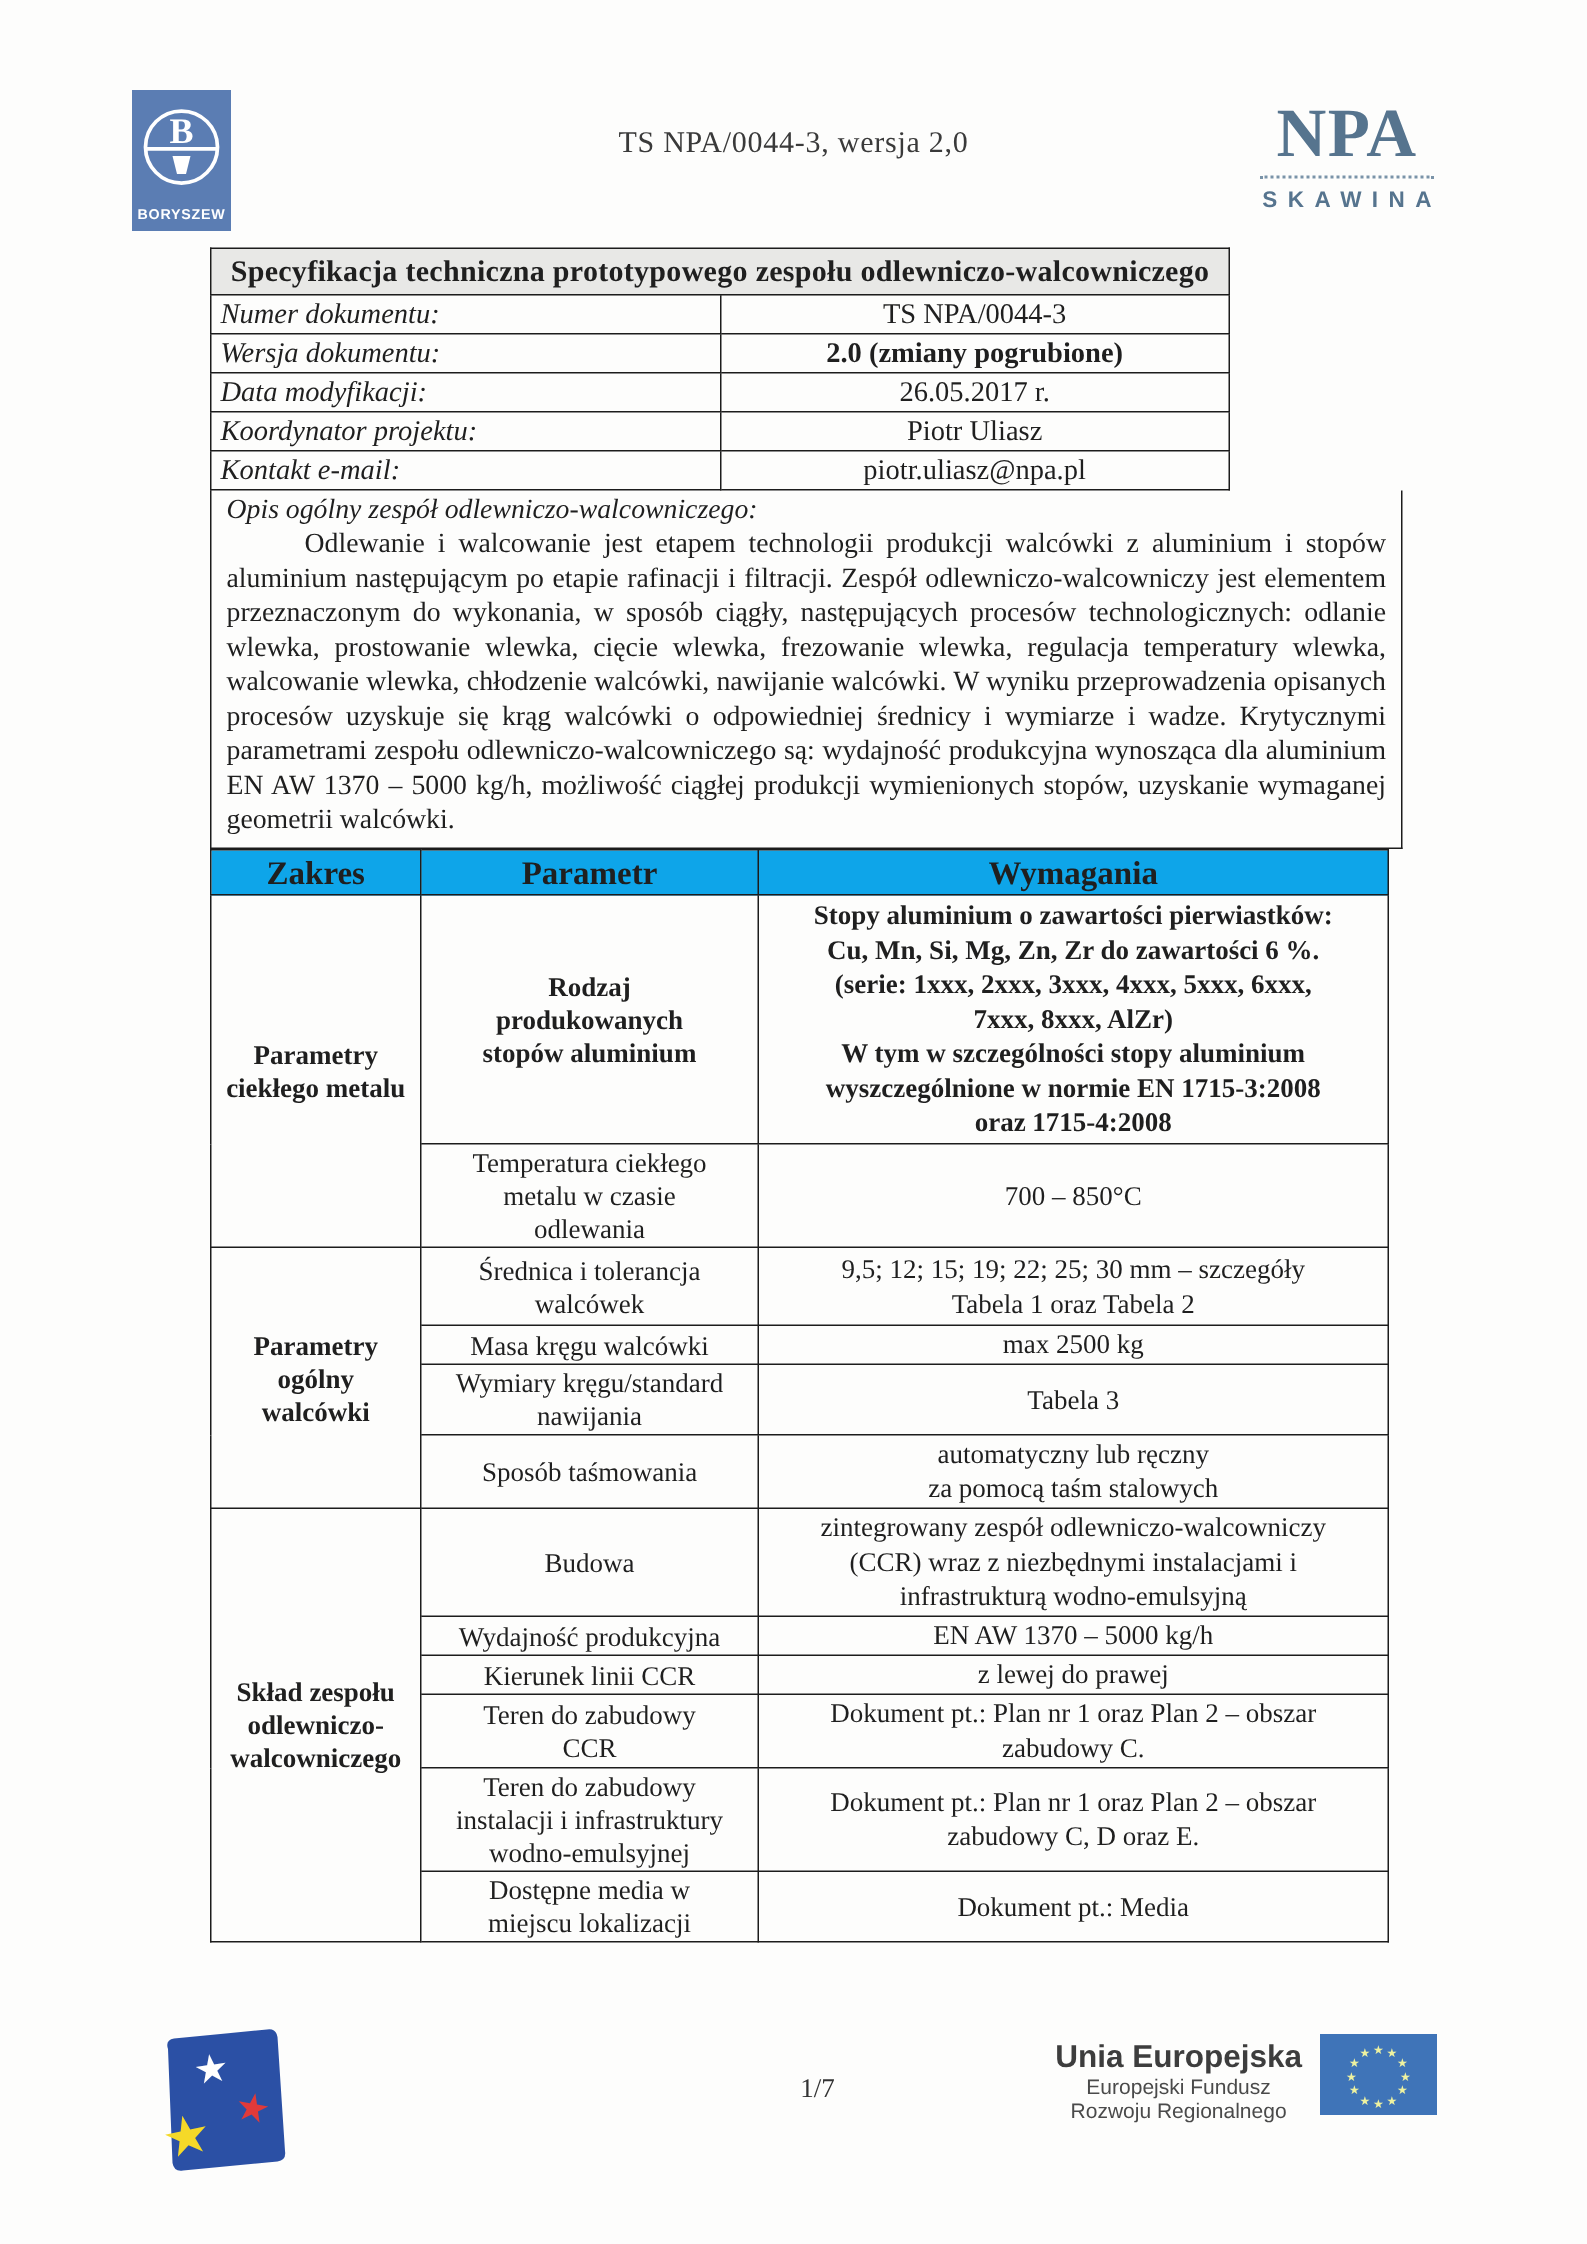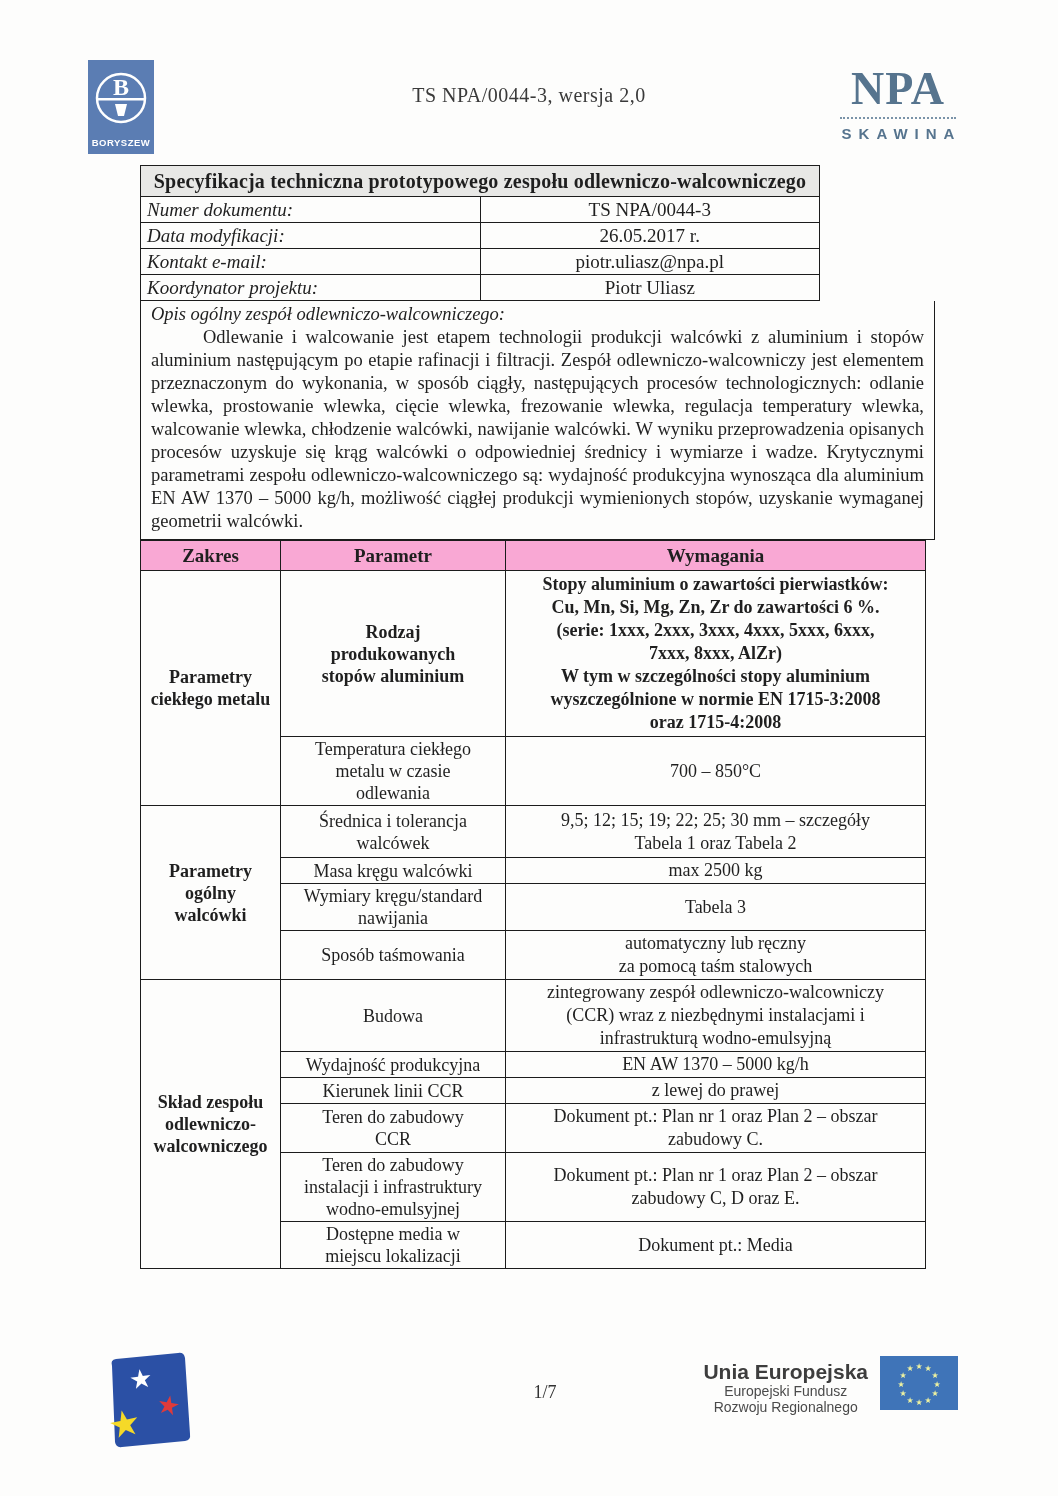--- a/index.html
+++ b/index.html
@@ -30,21 +30,21 @@
   .info-label{font-style:italic;font-size:19px;width:394px;height:23px;}
   .info-value{text-align:center;font-size:19px;}
   .bold{font-weight:bold;}
   .desc-box{
     border:1.5px solid #1c1c1c;border-top:none;padding:2px 10px 6px 10px;
     font-size:18.5px;line-height:23px;
   }
   .desc-label{font-style:italic;}
   .desc-text{text-align:justify;text-indent:52px;margin:0;}
   .spec{margin-top:0;}
-  .spec th{font-size:19px;font-weight:bold;height:27px;background:#f9a8d4;}
+  .spec th{font-size:22px;font-weight:bold;height:27px;background:#0ea5e9;}
   .col-zakres{width:140px;}
   .col-param{width:225px;}
   .col-wym{width:420px;}
   td.zakres{font-weight:bold;text-align:center;font-size:18px;line-height:22px;}
   td.param{text-align:center;font-size:18px;line-height:22px;white-space:pre-line;}
   td.wym{text-align:center;font-size:18px;line-height:23px;white-space:pre-line;}
   tr.r-stopy{height:166px;}
   tr.r-temp{height:66px;}
   tr.r-sred{height:52px;}
   tr.r-masa{height:24px;}
@@ -100,30 +100,34 @@
   <table class="info">
     <tbody>
         <tr>
       <td class="info-title" colspan="2">Specyfikacja techniczna prototypowego zespołu odlewniczo-walcowniczego</td>
     </tr>
     <tr>
       <td class="info-label">Numer dokumentu:</td>
       <td class="info-value">TS NPA/0044-3</td>
     </tr>
     <tr>
+      <td class="info-label">Wersja dokumentu:</td>
+      <td class="info-value bold">2.0 (zmiany pogrubione)</td>
+    </tr>
+    <tr>
       <td class="info-label">Data modyfikacji:</td>
       <td class="info-value">26.05.2017 r.</td>
     </tr>
     <tr>
+      <td class="info-label">Koordynator projektu:</td>
+      <td class="info-value">Piotr Uliasz</td>
+    </tr>
+    <tr>
       <td class="info-label">Kontakt e-mail:</td>
       <td class="info-value">piotr.uliasz@npa.pl</td>
-    </tr>
-    <tr>
-      <td class="info-label">Koordynator projektu:</td>
-      <td class="info-value">Piotr Uliasz</td>
     </tr>
   </tbody>
     </table>
 
   <div class="desc-box">
     <div class="desc-label">Opis ogólny zespół odlewniczo-walcowniczego:</div>
     <p class="desc-text">Odlewanie i walcowanie jest etapem technologii produkcji walcówki z aluminium i stopów aluminium następującym po etapie rafinacji i filtracji. Zespół odlewniczo-walcowniczy jest elementem przeznaczonym do wykonania, w sposób ciągły, następujących procesów technologicznych: odlanie wlewka, prostowanie wlewka, cięcie wlewka, frezowanie wlewka, regulacja temperatury wlewka, walcowanie wlewka, chłodzenie walcówki, nawijanie walcówki. W wyniku przeprowadzenia opisanych procesów uzyskuje się krąg walcówki o odpowiedniej średnicy i wymiarze i wadze. Krytycznymi parametrami zespołu odlewniczo-walcowniczego są: wydajność produkcyjna wynosząca dla aluminium EN AW 1370 – 5000 kg/h, możliwość ciągłej produkcji wymienionych stopów, uzyskanie wymaganej geometrii walcówki.</p>
   </div>
 
   <table class="spec">

